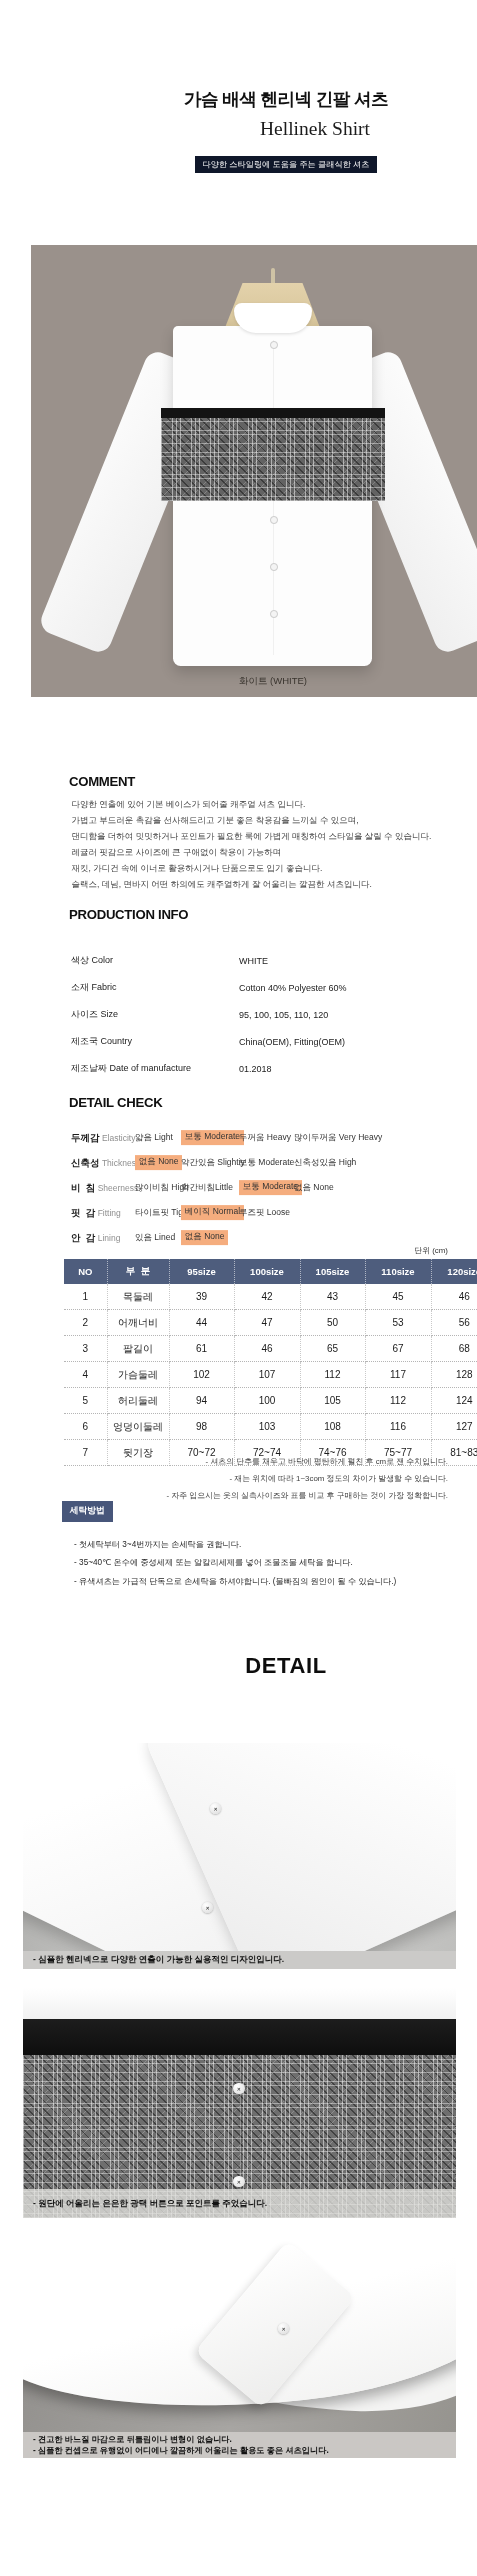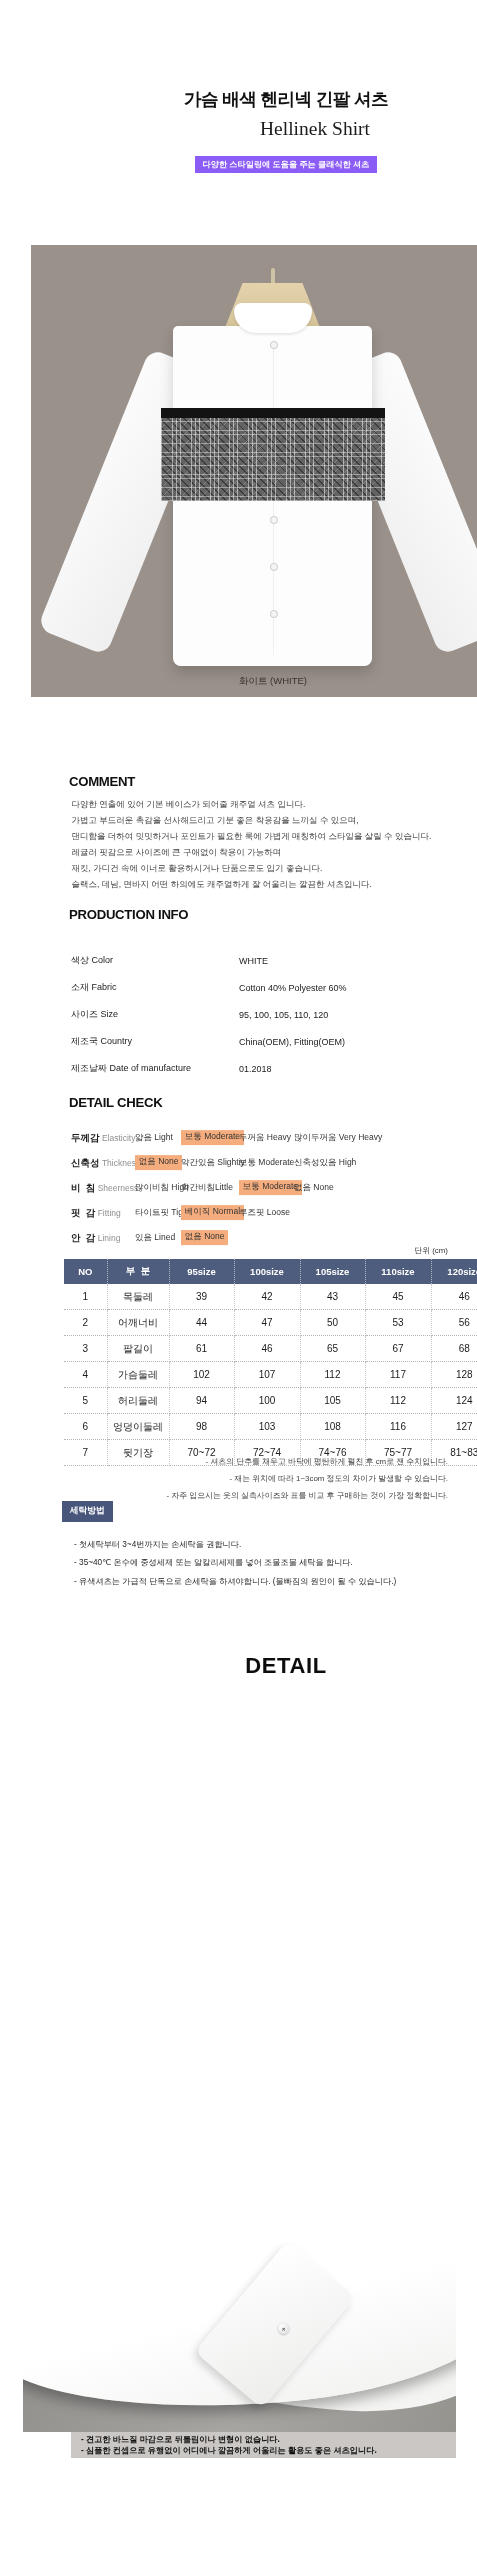--- a/index.html
+++ b/index.html
@@ -6,21 +6,21 @@
   .page{position:relative;width:478px;height:2576px;background:#fff;overflow:hidden;
         font-family:"Liberation Sans","DejaVu Sans",sans-serif;color:#222;}
   .abs{position:absolute;padding-left:47px;}
 
   
   .t-kr{top:87px;left:0;width:478px;text-align:center;font-size:17.6px;font-weight:700;
         letter-spacing:-0.6px;color:#111;}
   .t-en{top:118px;left:0;width:478px;text-align:center;font-family:"Liberation Serif","DejaVu Serif",serif;
         font-size:19.5px;color:#1c1c1c;margin-left:29px;}
   .badge-row{top:156px;left:0;width:478px;text-align:center;}
-  .badge{display:inline-block;background:#8b5cf6;color:#fff;font-size:8.2px;padding:2.5px 7.6px 3.2px;font-weight:bold;}
+  .badge{display:inline-block;background:#0f172a;color:#fff;font-size:8.2px;padding:2.5px 7.6px 3.2px;}
 
   
   .photo-main{top:245px;left:31px;width:437px;height:452px;background:#9a918b;overflow:hidden;}
   .photo-main *{position:absolute;}
   .hook{top:23px;left:50%;margin-left:-1.9px;width:3.8px;height:17.6px;background:#cfc3a5;border-radius:1.9px;}
   .hanger{top:38px;left:50%;margin-left:-54px;width:107px;height:60px;
           background:linear-gradient(#e3d2ab,#d2bf93);clip-path:polygon(22% 0,78% 0,100% 100%,0 100%);}
   .sleeve-l{top:106px;left:60px;width:74px;height:302px;background:linear-gradient(100deg,#fcfcfc,#efefef);
             transform:rotate(22deg);border-radius:14px;}
   .sleeve-r{top:106px;right:60px;width:74px;height:302px;background:linear-gradient(260deg,#fcfcfc,#efefef);
@@ -122,21 +122,21 @@
           border-radius:0 0 50% 40%/0 0 76px 88px;transform:rotate(6deg);}
   .c-hem{position:absolute;top:-95px;left:-38px;width:529px;height:265px;
          background:linear-gradient(170deg,#ffffff 60%,#f0f0ef);
          border-radius:0 0 46% 52%/0 0 95px 76px;transform:rotate(-4deg);
          box-shadow:0 7.6px 12.6px rgba(0,0,0,.3);}
   .c-cuff{position:absolute;top:17.6px;left:208px;width:88px;height:145px;transform:rotate(40deg);
           background:linear-gradient(120deg,#ffffff,#ededec);border-radius:10px;
           box-shadow:0 5px 8.8px rgba(0,0,0,.16);}
   .c-btn{top:89px;left:255px;}
   .c-strip{height:26px;background:#cac7c4;display:flex;flex-direction:column;justify-content:center;
-           padding:0 10px;margin-left:48px;}
+           padding:0 10px;}
   .c-strip p{margin:0;font-size:8.2px;font-weight:700;color:#121212;line-height:11.3px;}
 </style>
 </head>
 <body>
 
 <div class="page">
 
   <div class="abs t-kr">가슴 배색 헨리넥 긴팔 셔츠</div>
   <div class="abs t-en">Hellinek Shirt</div>
   <div class="abs badge-row">
@@ -334,21 +334,41 @@
     <span class="wash-badge">세탁방법</span>
     <div class="wash-lines">
       <p>- 첫세탁부터 3~4번까지는 손세탁을 권합니다.</p>
       <p>- 35~40℃ 온수에 중성세제 또는 알칼리세제를 넣어 조물조물 세탁을 합니다.</p>
       <p>- 유색셔츠는 가급적 단독으로 손세탁을 하셔야합니다. (물빠짐의 원인이 될 수 있습니다.)</p>
     </div>
   </div>
 
   <div class="abs detail-h">DETAIL</div>
 
-
+  <div class="pblock pa">
+    <div class="canvas pa-canvas">
+      <div class="a1"></div>
+      <div class="a2"></div>
+      <div class="btn" style="top:60px;left:187px;"></div>
+      <div class="btn" style="top:159px;left:179px;"></div>
+    </div>
+    <div class="strip">- 심플한 헨리넥으로 다양한 연출이 가능한 실용적인 디자인입니다.</div>
+  </div>
+
+  <div class="pblock pb">
+    <div class="canvas pb-canvas">
+      <div class="b-top"></div>
+      <div class="b-band"></div>
+      <div class="b-tweed tweed"></div>
+      <div class="b-placket"></div>
+      <div class="btn b-btn1"></div>
+      <div class="btn b-btn2"></div>
+      <div class="b-strip">- 원단에 어울리는 은은한 광택 버튼으로 포인트를 주었습니다.</div>
+    </div>
+  </div>
 
   <div class="pblock pc">
     <div class="canvas pc-canvas">
       <div class="c-hem2"></div>
       <div class="c-hem"></div>
       <div class="c-cuff"></div>
       <div class="btn c-btn"></div>
     </div>
     <div class="c-strip">
       <p>- 견고한 바느질 마감으로 뒤틀림이나 변형이 없습니다.</p>

